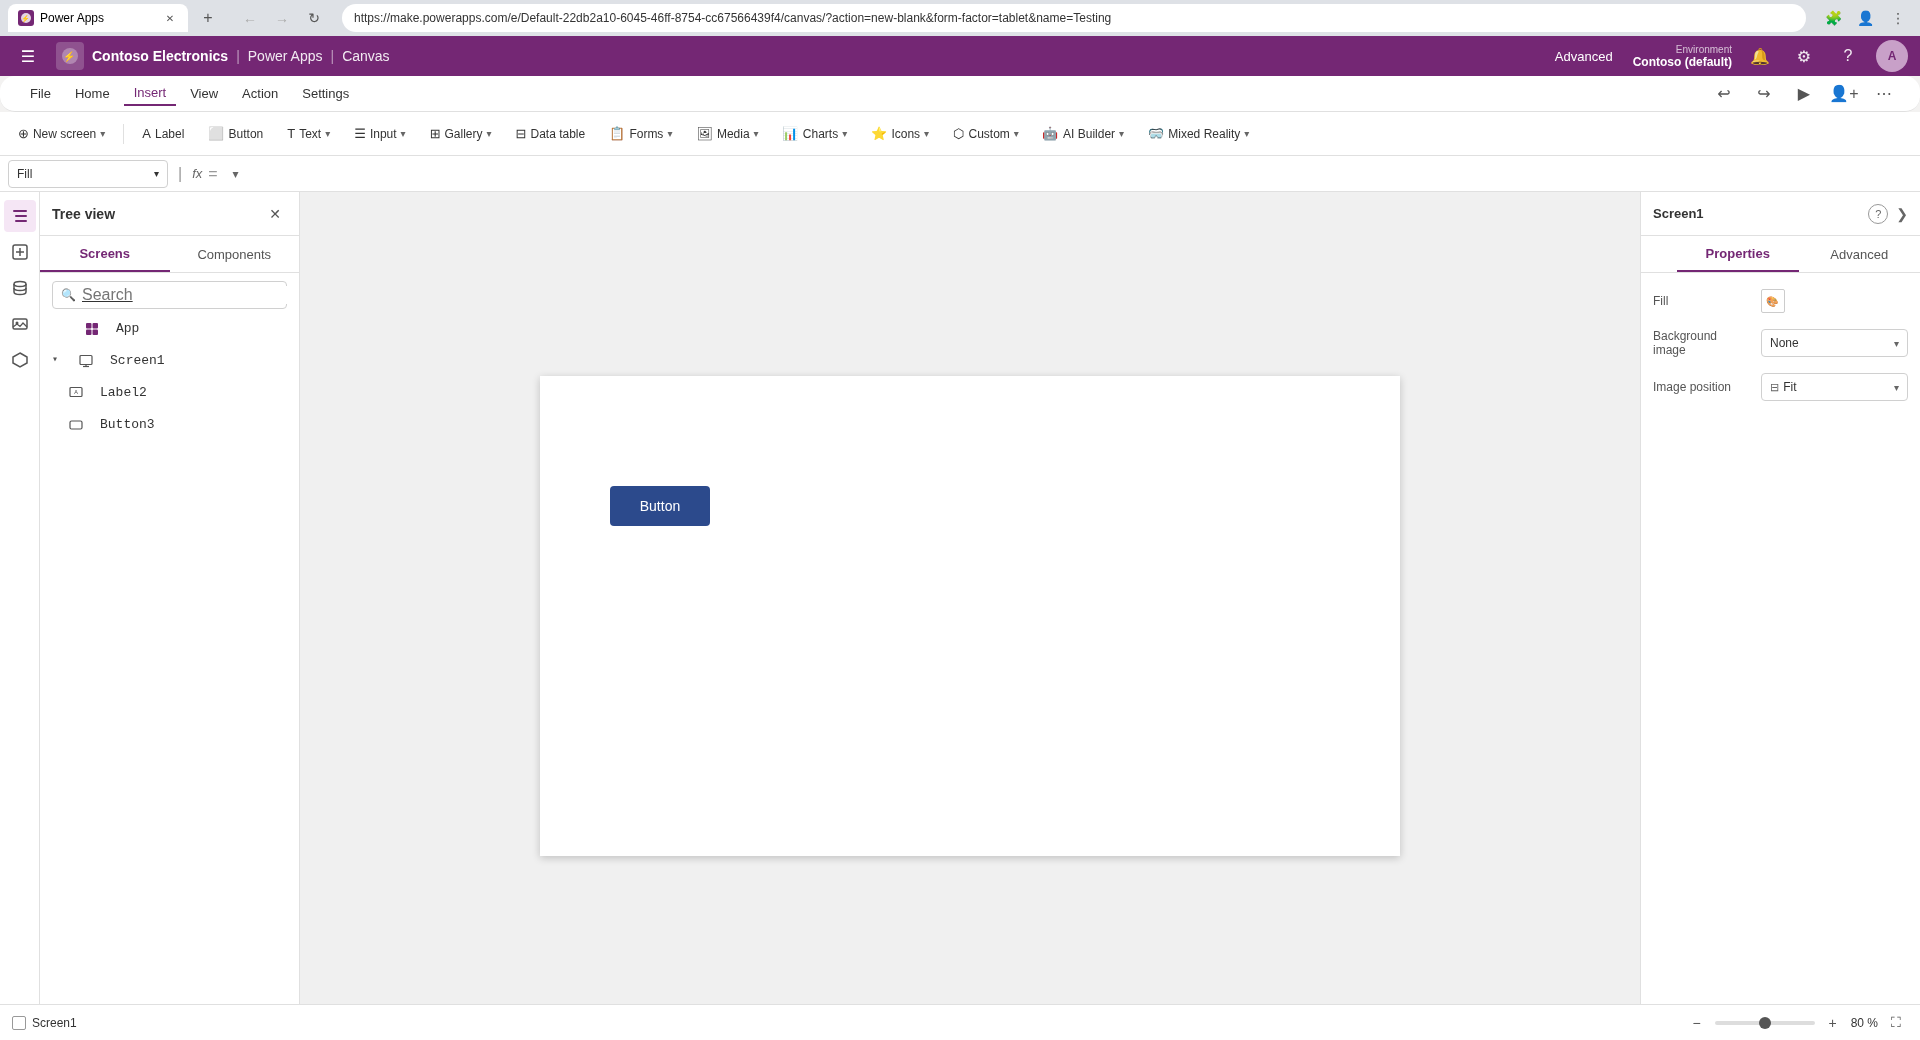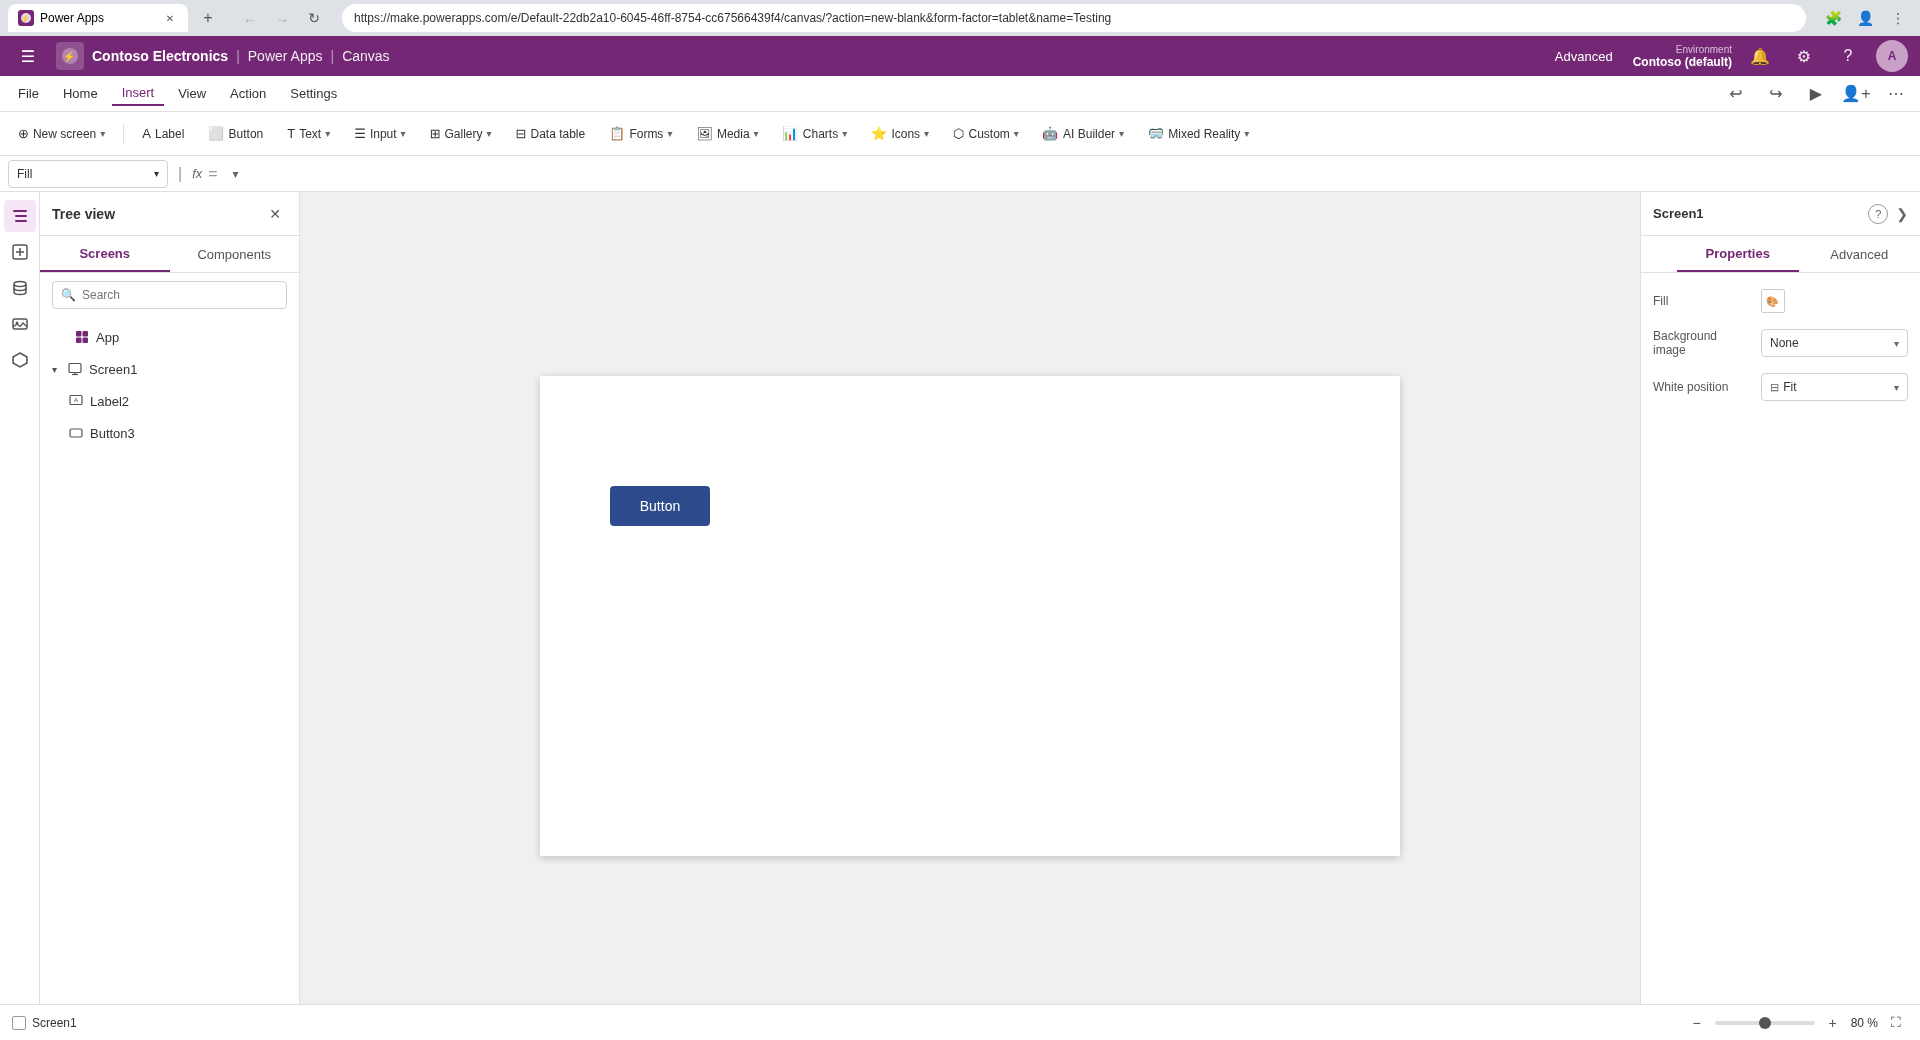--- a/index.html
+++ b/index.html
@@ -27,21 +27,21 @@
     .brand-divider { color: rgba(255,255,255,0.5); font-size: 14px; }
     .brand-app { font-size: 14px; color: rgba(255,255,255,0.9); }
     .header-spacer { flex: 1; }
     .env-info { display: flex; flex-direction: column; align-items: flex-end; }
     .env-label { font-size: 10px; color: rgba(255,255,255,0.7); }
     .env-name { font-size: 12px; color: white; font-weight: 600; }
     .header-icon-btn { width: 32px; height: 32px; display: flex; align-items: center; justify-content: center; border-radius: 50%; cursor: pointer; color: rgba(255,255,255,0.9); font-size: 16px; }
     .avatar { width: 32px; height: 32px; border-radius: 50%; background: #c8a0c8; display: flex; align-items: center; justify-content: center; color: #742774; font-weight: 600; font-size: 12px; cursor: pointer; }
 
     
-    .menu-bar { height: 36px; background: white; border-bottom: 1px solid #e0e0e0; display: flex; align-items: center; padding: 0 8px; gap: 4px; }
+    .menu-bar { height: 36px; background: white; border-bottom: 1px solid #e0e0e0; display: flex; align-items: center; padding: 0 20px; gap: 4px; border-radius: 15px; }
     .menu-item { padding: 4px 10px; border-radius: 4px; cursor: pointer; font-size: 13px; color: #333; }
     .menu-item.active { color: #742774; border-bottom: 2px solid #742774; border-radius: 0; }
 
     
     .toolbar { height: 44px; background: white; border-bottom: 1px solid #e0e0e0; display: flex; align-items: center; padding: 0 8px; gap: 4px; overflow: hidden; }
     .toolbar-btn { height: 32px; display: flex; align-items: center; gap: 4px; padding: 0 10px; border-radius: 4px; cursor: pointer; font-size: 12px; color: #333; white-space: nowrap; }
     .toolbar-btn .chevron { font-size: 10px; color: #666; }
     .toolbar-separator { width: 1px; height: 20px; background: #e0e0e0; margin: 0 4px; }
 
     
@@ -64,24 +64,24 @@
     
     .tree-panel { width: 260px; background: white; border-right: 1px solid #e0e0e0; display: flex; flex-direction: column; }
     .tree-header { height: 44px; display: flex; align-items: center; padding: 0 12px; border-bottom: 1px solid #e0e0e0; }
     .tree-title { font-size: 14px; font-weight: 600; color: #333; flex: 1; }
     .tree-close-btn { width: 24px; height: 24px; display: flex; align-items: center; justify-content: center; border-radius: 4px; cursor: pointer; color: #555; font-size: 14px; }
     .tree-tabs { display: flex; border-bottom: 1px solid #e0e0e0; }
     .tree-tab { flex: 1; height: 36px; display: flex; align-items: center; justify-content: center; cursor: pointer; font-size: 13px; color: #555; }
     .tree-tab.active { color: #742774; border-bottom: 2px solid #742774; font-weight: 600; }
     .tree-search { padding: 8px 12px; }
     .search-box { height: 28px; border: 1px solid #d0d0d0; border-radius: 4px; display: flex; align-items: center; padding: 0 8px; gap: 6px; }
-    .search-input { flex: 1; border: none; outline: none; font-size: 12px; color: #333; }
+    .search-input { flex: 1; border: none; outline: none; font-size: 16px; color: #333; text-decoration: underline; }
     .search-icon { color: #666; font-size: 12px; }
     .tree-content { flex: 1; overflow-y: auto; padding: 4px 0; }
-    .tree-item { height: 32px; display: flex; align-items: center; padding: 0 12px; cursor: pointer; gap: 6px; }
+    .tree-item { height: 32px; display: flex; align-items: flex-start; padding: 0 12px; cursor: pointer; gap: 16px; font-family: Liberation Mono, monospace; }
     .tree-item-icon { width: 16px; height: 16px; display: flex; align-items: center; justify-content: center; flex-shrink: 0; font-size: 13px; }
     .tree-item-label { font-size: 13px; color: #333; flex: 1; }
     .tree-item-more { opacity: 0; color: #666; font-size: 14px; }
     .tree-item-indent { padding-left: 28px; }
     .chevron-down { font-size: 10px; color: #555; }
 
     
     .canvas-area { flex: 1; background: #f0f0f0; display: flex; align-items: center; justify-content: center; overflow: hidden; position: relative; }
     .canvas-content { width: 860px; height: 480px; background: white; position: relative; box-shadow: 0 2px 8px rgba(0,0,0,0.2); }
     .canvas-button { position: absolute; left: 70px; top: 110px; width: 100px; height: 40px; background: #2c4a8c; color: white; display: flex; align-items: center; justify-content: center; border-radius: 4px; font-size: 14px; cursor: pointer; }
@@ -401,21 +401,21 @@
 
       <div class="prop-row">
         <span class="prop-label">Background image</span>
         <div class="prop-select">
           <span>None</span>
           <span class="chevron">▾</span>
         </div>
       </div>
 
       <div class="prop-row">
-        <span class="prop-label">White position</span>
+        <span class="prop-label">Image position</span>
         <div class="prop-select">
           <span style="font-size:11px;color:#666;margin-right:4px;">⊟</span>
           <span>Fit</span>
           <span class="chevron">▾</span>
         </div>
       </div>
     </div>
   </div>
 </div>
 

